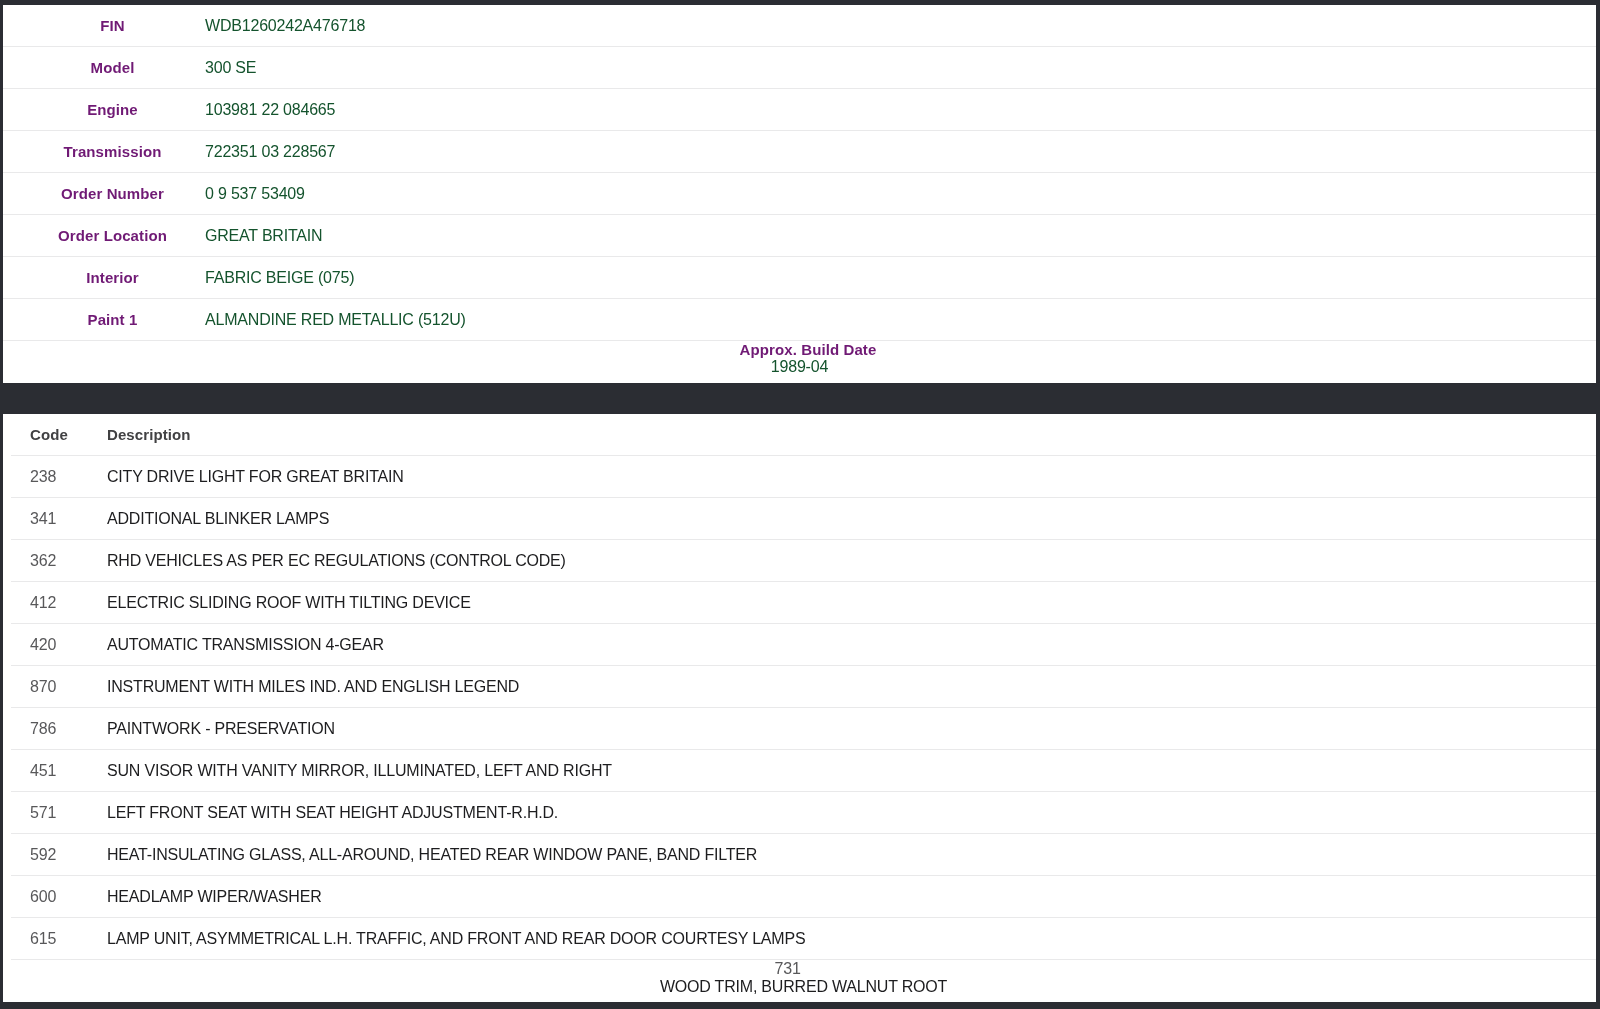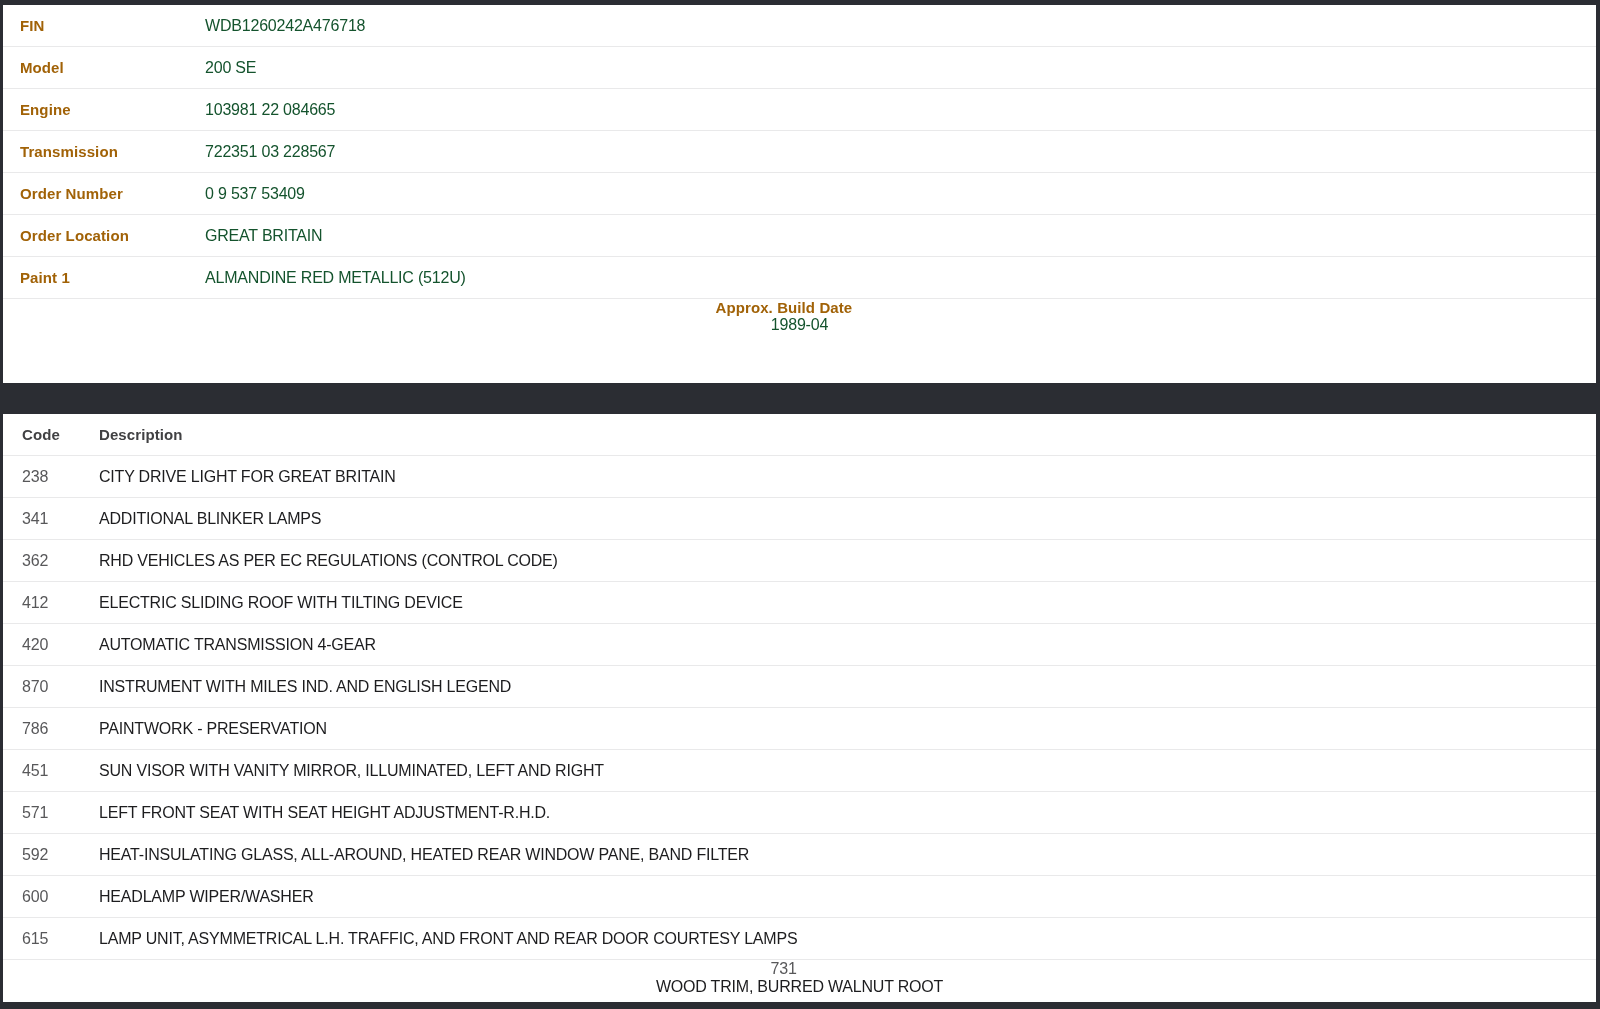--- a/index.html
+++ b/index.html
@@ -17,37 +17,38 @@
     flex-direction: column;
     gap: 31px;
     background: #2b2d33;
   }
   .card {
     background: #ffffff;
     width: 100%;
     overflow: hidden;
   }
   .card.info { height: 378px; }
-  .card.codes { flex: 1; }
+  .card.codes { flex: 1; padding-left: 8px; }
   .row {
     display: flex;
     align-items: center;
     height: 42px;
     border-bottom: 1px solid #e9e9ea;
   }
   .row:last-child { border-bottom: none; flex-direction: column; }
   
   .info .label-cell {
     width: 202px;
     padding-left: 17px;
     font-size: 15px;
     font-weight: 700;
-    color: #a16207;
+    color: #701a75;
     letter-spacing: 0.1px;
     flex-shrink: 0;
+    text-align: center;
   }
   .info .value-cell {
     font-size: 16px;
     font-weight: 400;
     color: #14532d;
     letter-spacing: -0.2px;
   }
   
   .codes .code-cell {
     width: 96px;
@@ -77,37 +78,41 @@
 
 <div class="page">
 
   <div class="card info">
     <div class="row">
       <div class="label-cell">FIN</div>
       <div class="value-cell">WDB1260242A476718</div>
     </div>
     <div class="row">
       <div class="label-cell">Model</div>
-      <div class="value-cell">200 SE</div>
+      <div class="value-cell">300 SE</div>
     </div>
     <div class="row">
       <div class="label-cell">Engine</div>
       <div class="value-cell">103981 22 084665</div>
     </div>
     <div class="row">
       <div class="label-cell">Transmission</div>
       <div class="value-cell">722351 03 228567</div>
     </div>
     <div class="row">
       <div class="label-cell">Order Number</div>
       <div class="value-cell">0 9 537 53409</div>
     </div>
     <div class="row">
       <div class="label-cell">Order Location</div>
       <div class="value-cell">GREAT BRITAIN</div>
+    </div>
+    <div class="row">
+      <div class="label-cell">Interior</div>
+      <div class="value-cell">FABRIC BEIGE (075)</div>
     </div>
     <div class="row">
       <div class="label-cell">Paint 1</div>
       <div class="value-cell">ALMANDINE RED METALLIC (512U)</div>
     </div>
     <div class="row">
       <div class="label-cell">Approx. Build Date</div>
       <div class="value-cell">1989-04</div>
     </div>
   </div>

